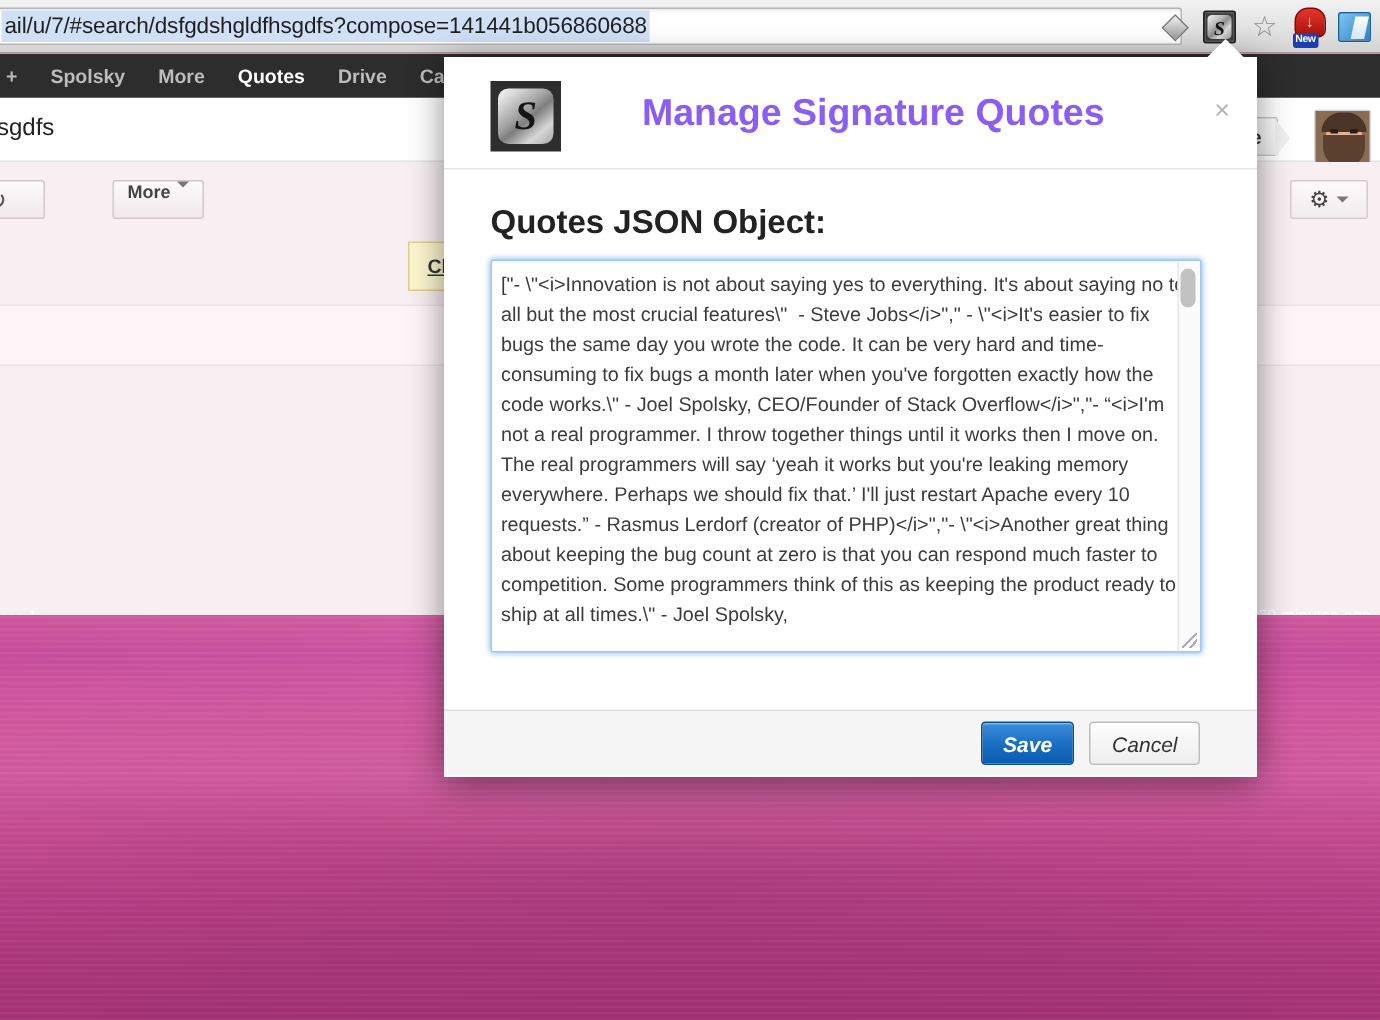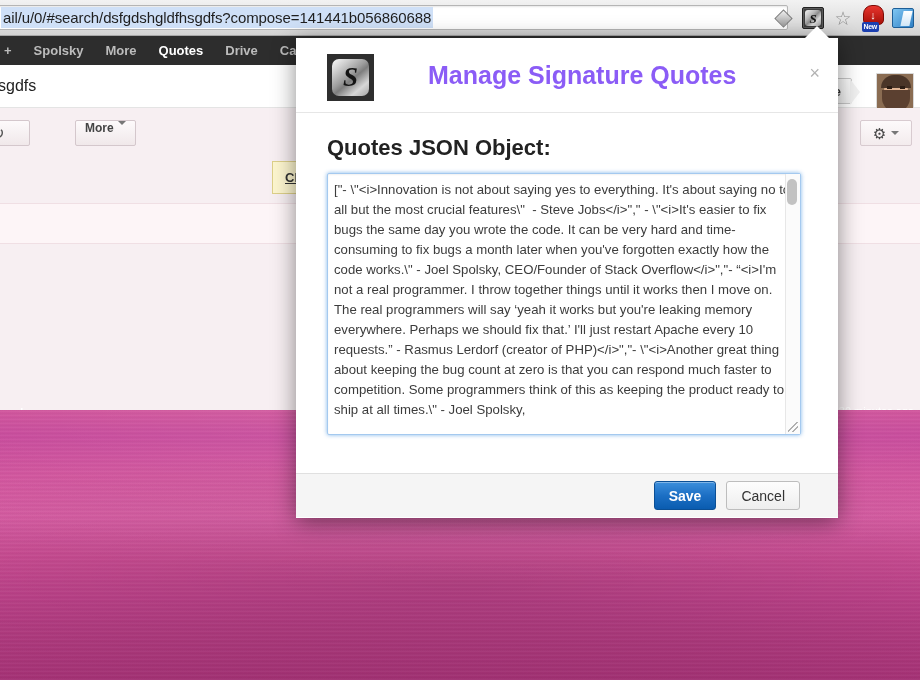--- a/index.html
+++ b/index.html
@@ -242,21 +242,21 @@
   .ta-resize {
     position:absolute; right:3px; bottom:3px; width:10px; height:10px;
     background:
       linear-gradient(135deg, transparent 0 45%, #b0b0b0 45% 55%, transparent 55% 100%),
       linear-gradient(135deg, transparent 0 70%, #b0b0b0 70% 80%, transparent 80% 100%);
     pointer-events:none;
   }
 
   .modal-foot {
     position:relative; height:44px; background:#f5f5f5; border-top:1px solid #e0e0e0;
-    display:flex; align-items:center; justify-content:flex-end; gap:10px; padding-right:38px;
+    display:flex; align-items:center; justify-content:flex-end; gap:10px; padding-right:38px;font-style:italic;
   }
   .btn { font-size:14px; border-radius:3px; cursor:pointer; padding:0 14px; height:29px;
          display:flex; align-items:center; justify-content:center; font-family:"Liberation Sans", sans-serif; }
   .btn-save {
     background:linear-gradient(180deg,#3c8fdc 0%,#1c6fc4 50%,#0a5cb0 100%);
     border:1px solid #0b4f95; color:#fff; font-weight:bold;
     box-shadow: inset 0 1px 0 rgba(255,255,255,0.35);
   }
   .btn-cancel {
     background:linear-gradient(180deg,#fdfdfd,#eeeeee);
@@ -312,21 +312,21 @@
       <div class="gm-footer-left">GB used</div>
       <div class="gm-footer-right">
         <span>: 30 minutes ago</span>
         
       </div>
     </div>
   </div>
 
   <div class="browser-chrome">
     <div class="omnibox">
-      <span class="url">ail/u/0/#search/dsfgdshgldfhsgdfs?compose=141441b056860688</span>
+      <span class="url">ail/u/7/#search/dsfgdshgldfhsgdfs?compose=141441b056860688</span>
     </div>
     <div class="chrome-icons">
       <div class="icon-btn">
         <div class="diamond-icon"></div>
       </div>
       <div class="icon-btn">
         <div class="ext-s-btn">
           <div class="s-inner">S</div>
         </div>
       </div>

